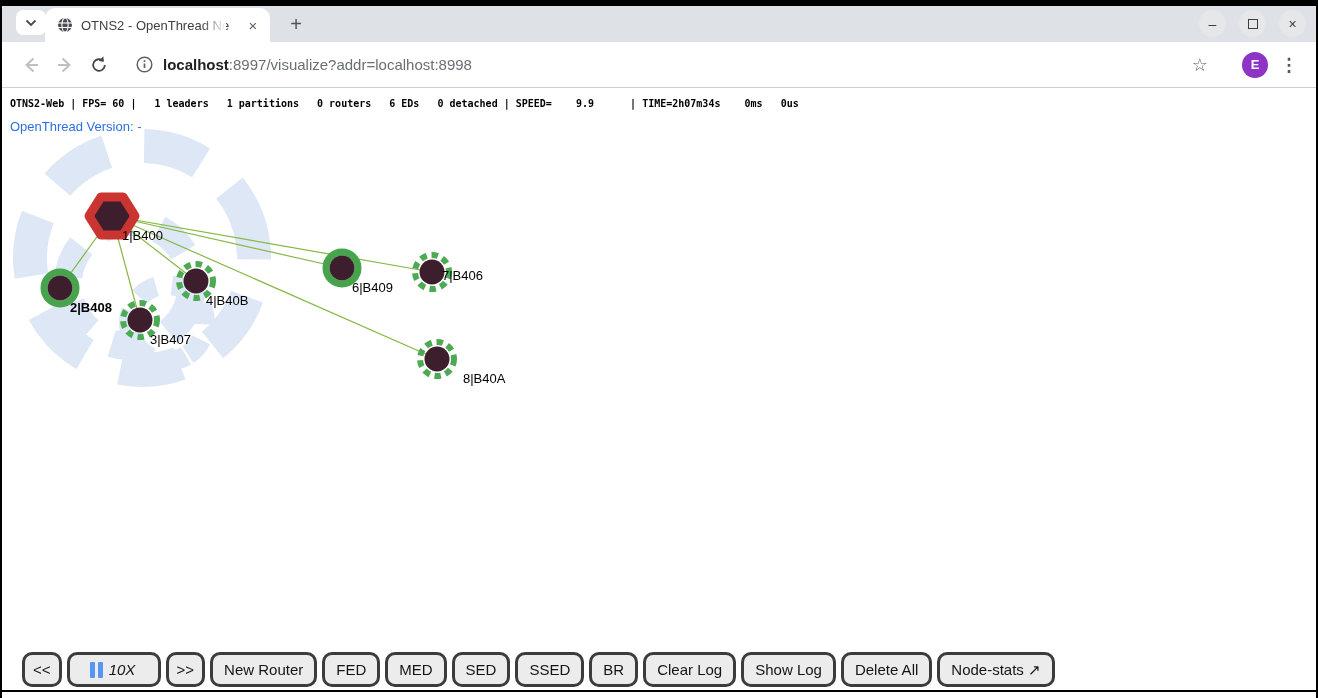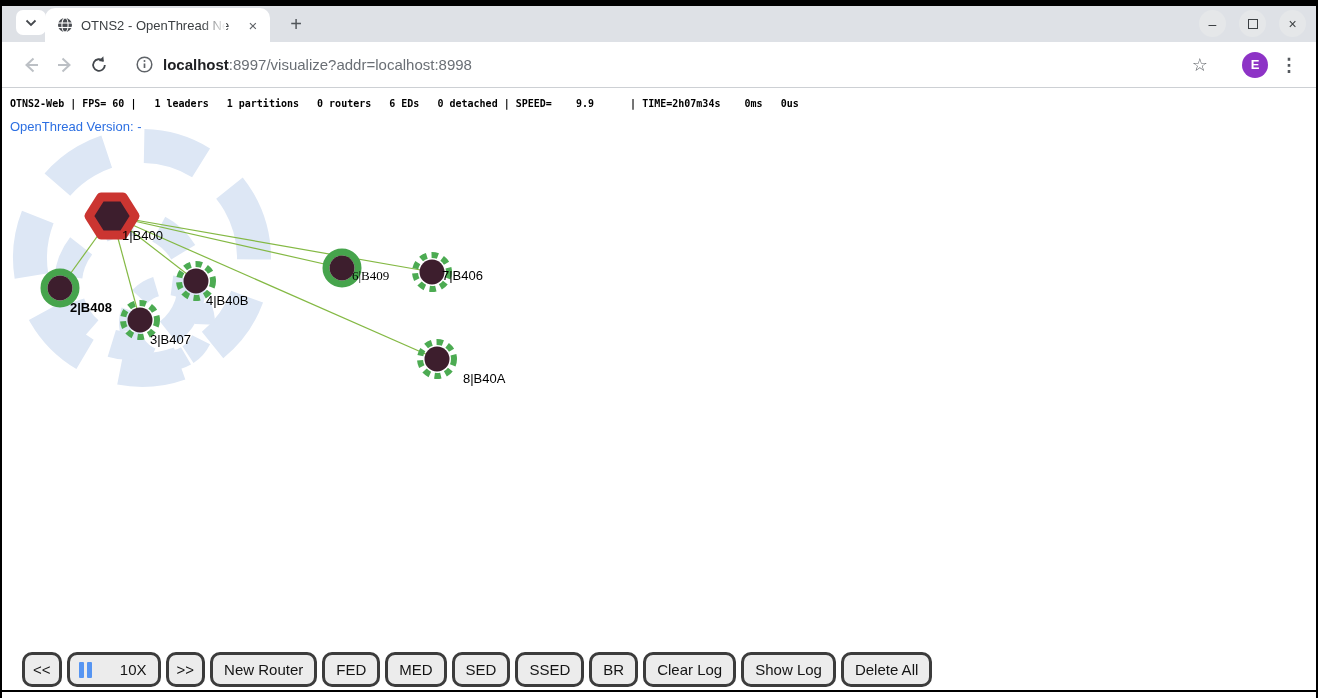--- a/index.html
+++ b/index.html
@@ -36,21 +36,21 @@
   .content { position:relative; width:1314px; height:602px; background:#fff; overflow:hidden; }
   #net-svg { position:absolute; left:0; top:0; }
   .status-line { position:absolute; left:8px; top:10px; font-family:"DejaVu Sans Mono", monospace; font-weight:bold; font-size:10px; color:#000; white-space:pre; z-index:3; }
   .version-line { position:absolute; left:8px; top:31px; font-size:13px; color:#2c6fe2; z-index:3; }
   .node-label { position:absolute; font-size:13px; color:#000; z-index:2; white-space:nowrap; }
 
   
   .btnbar { position:absolute; left:20px; bottom:3px; display:flex; gap:5px; z-index:4; }
   .ctl { height:35px; background:#ececec; border:3px solid #3c3c3c; border-radius:10px; font-family:"Liberation Sans", sans-serif; font-size:15px; color:#141414; display:inline-flex; align-items:center; justify-content:center; padding:0 11px; white-space:nowrap; }
   .ctl.narrow { padding:0 8px; }
-  .ctl.speed { width:94px; justify-content:space-between; padding-left:9px; }
+  .ctl.speed { width:94px; justify-content:center; padding-left:9px;font-style:italic; }
   .pause-ico { display:inline-flex; gap:3px; margin-right:6px; }
   .pause-ico i { display:block; width:5px; height:16px; background:#5695f2; border-radius:1px; }
 
   .bottom-line { height:2px; background:#000; }
   .bottom-strip { height:6px; background:#fff; }
 </style>
 </head>
 <body>
 
 <div class="window">
@@ -136,21 +136,21 @@
         <circle cx="430" cy="184" r="17" fill="none" stroke="#4cab52" stroke-width="6" stroke-dasharray="6.5 4.8"></circle>
         <circle cx="430" cy="184" r="12.5" fill="#3d1e2d"></circle>
         <circle cx="435" cy="271" r="17" fill="none" stroke="#4cab52" stroke-width="6" stroke-dasharray="6.5 4.8"></circle>
         <circle cx="435" cy="271" r="12.5" fill="#3d1e2d"></circle>
       </svg>
     <div id="node-labels">
         <div class="node-label" style="left: 120px; top: 140px;">1|B400</div>
         <div class="node-label" style="left: 68px; top: 212px; font-weight: bold;">2|B408</div>
         <div class="node-label" style="left: 148px; top: 244px;">3|B407</div>
         <div class="node-label" style="left: 204px; top: 205px;">4|B40B</div>
-        <div class="node-label" style="left: 350px; top: 180px; font-family: Liberation Serif, serif;">6|B409</div>
+        <div class="node-label" style="left: 350px; top: 192px;">6|B409</div>
         <div class="node-label" style="left: 440px; top: 180px;">7|B406</div>
         <div class="node-label" style="left: 445px; top: 283px; margin-left: 16px;">8|B40A</div>
       </div>
     <div class="status-line">OTNS2-Web | FPS= 60 |   1 leaders   1 partitions   0 routers   6 EDs   0 detached | SPEED=    9.9      | TIME=2h07m34s    0ms   0us</div>
     <div class="version-line">OpenThread Version: -</div>
 
     <div class="btnbar">
       <button class="ctl narrow">&lt;&lt;</button>
       <button class="ctl speed">
           <span class="pause-ico">
@@ -162,19 +162,20 @@
       <button class="ctl narrow">&gt;&gt;</button>
       <button class="ctl">New Router</button>
       <button class="ctl">FED</button>
       <button class="ctl">MED</button>
       <button class="ctl">SED</button>
       <button class="ctl">SSED</button>
       <button class="ctl">BR</button>
       <button class="ctl">Clear Log</button>
       <button class="ctl">Show Log</button>
       <button class="ctl">Delete All</button>
+      <button class="ctl">Node-stats ↗</button>
     </div>
   </div>
 
   <div class="bottom-line"></div>
   <div class="bottom-strip"></div>
 
 </div>
 
 </body></html>

